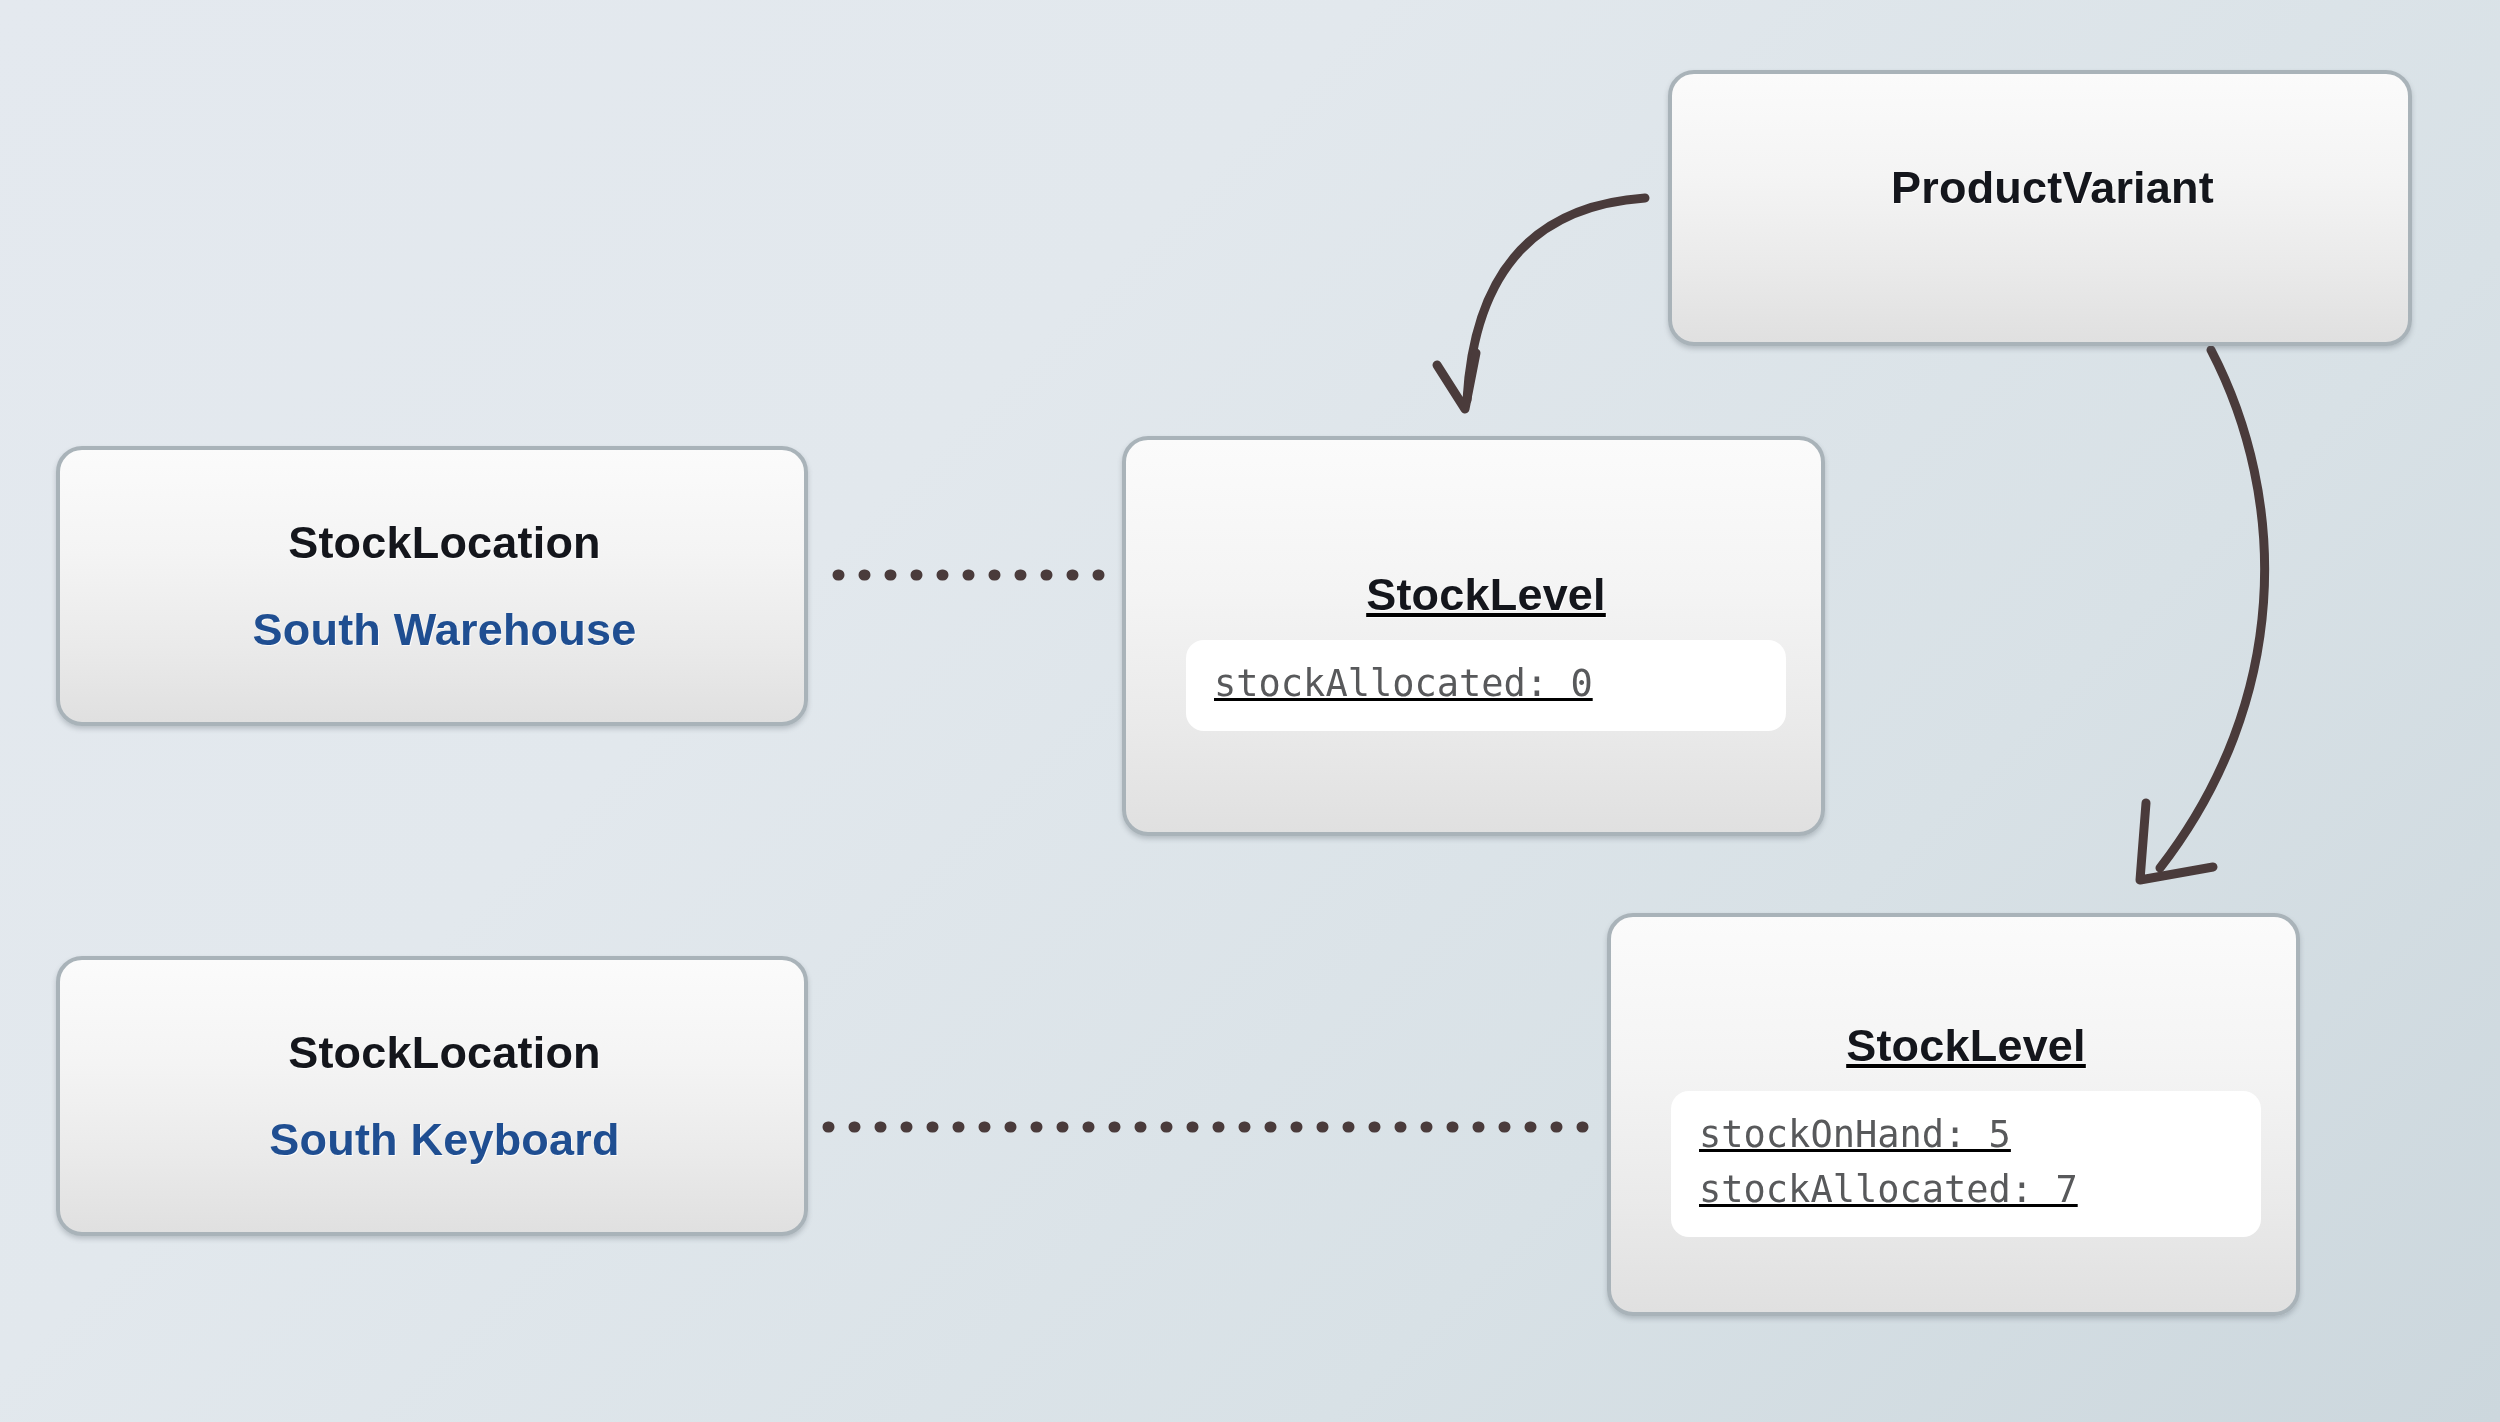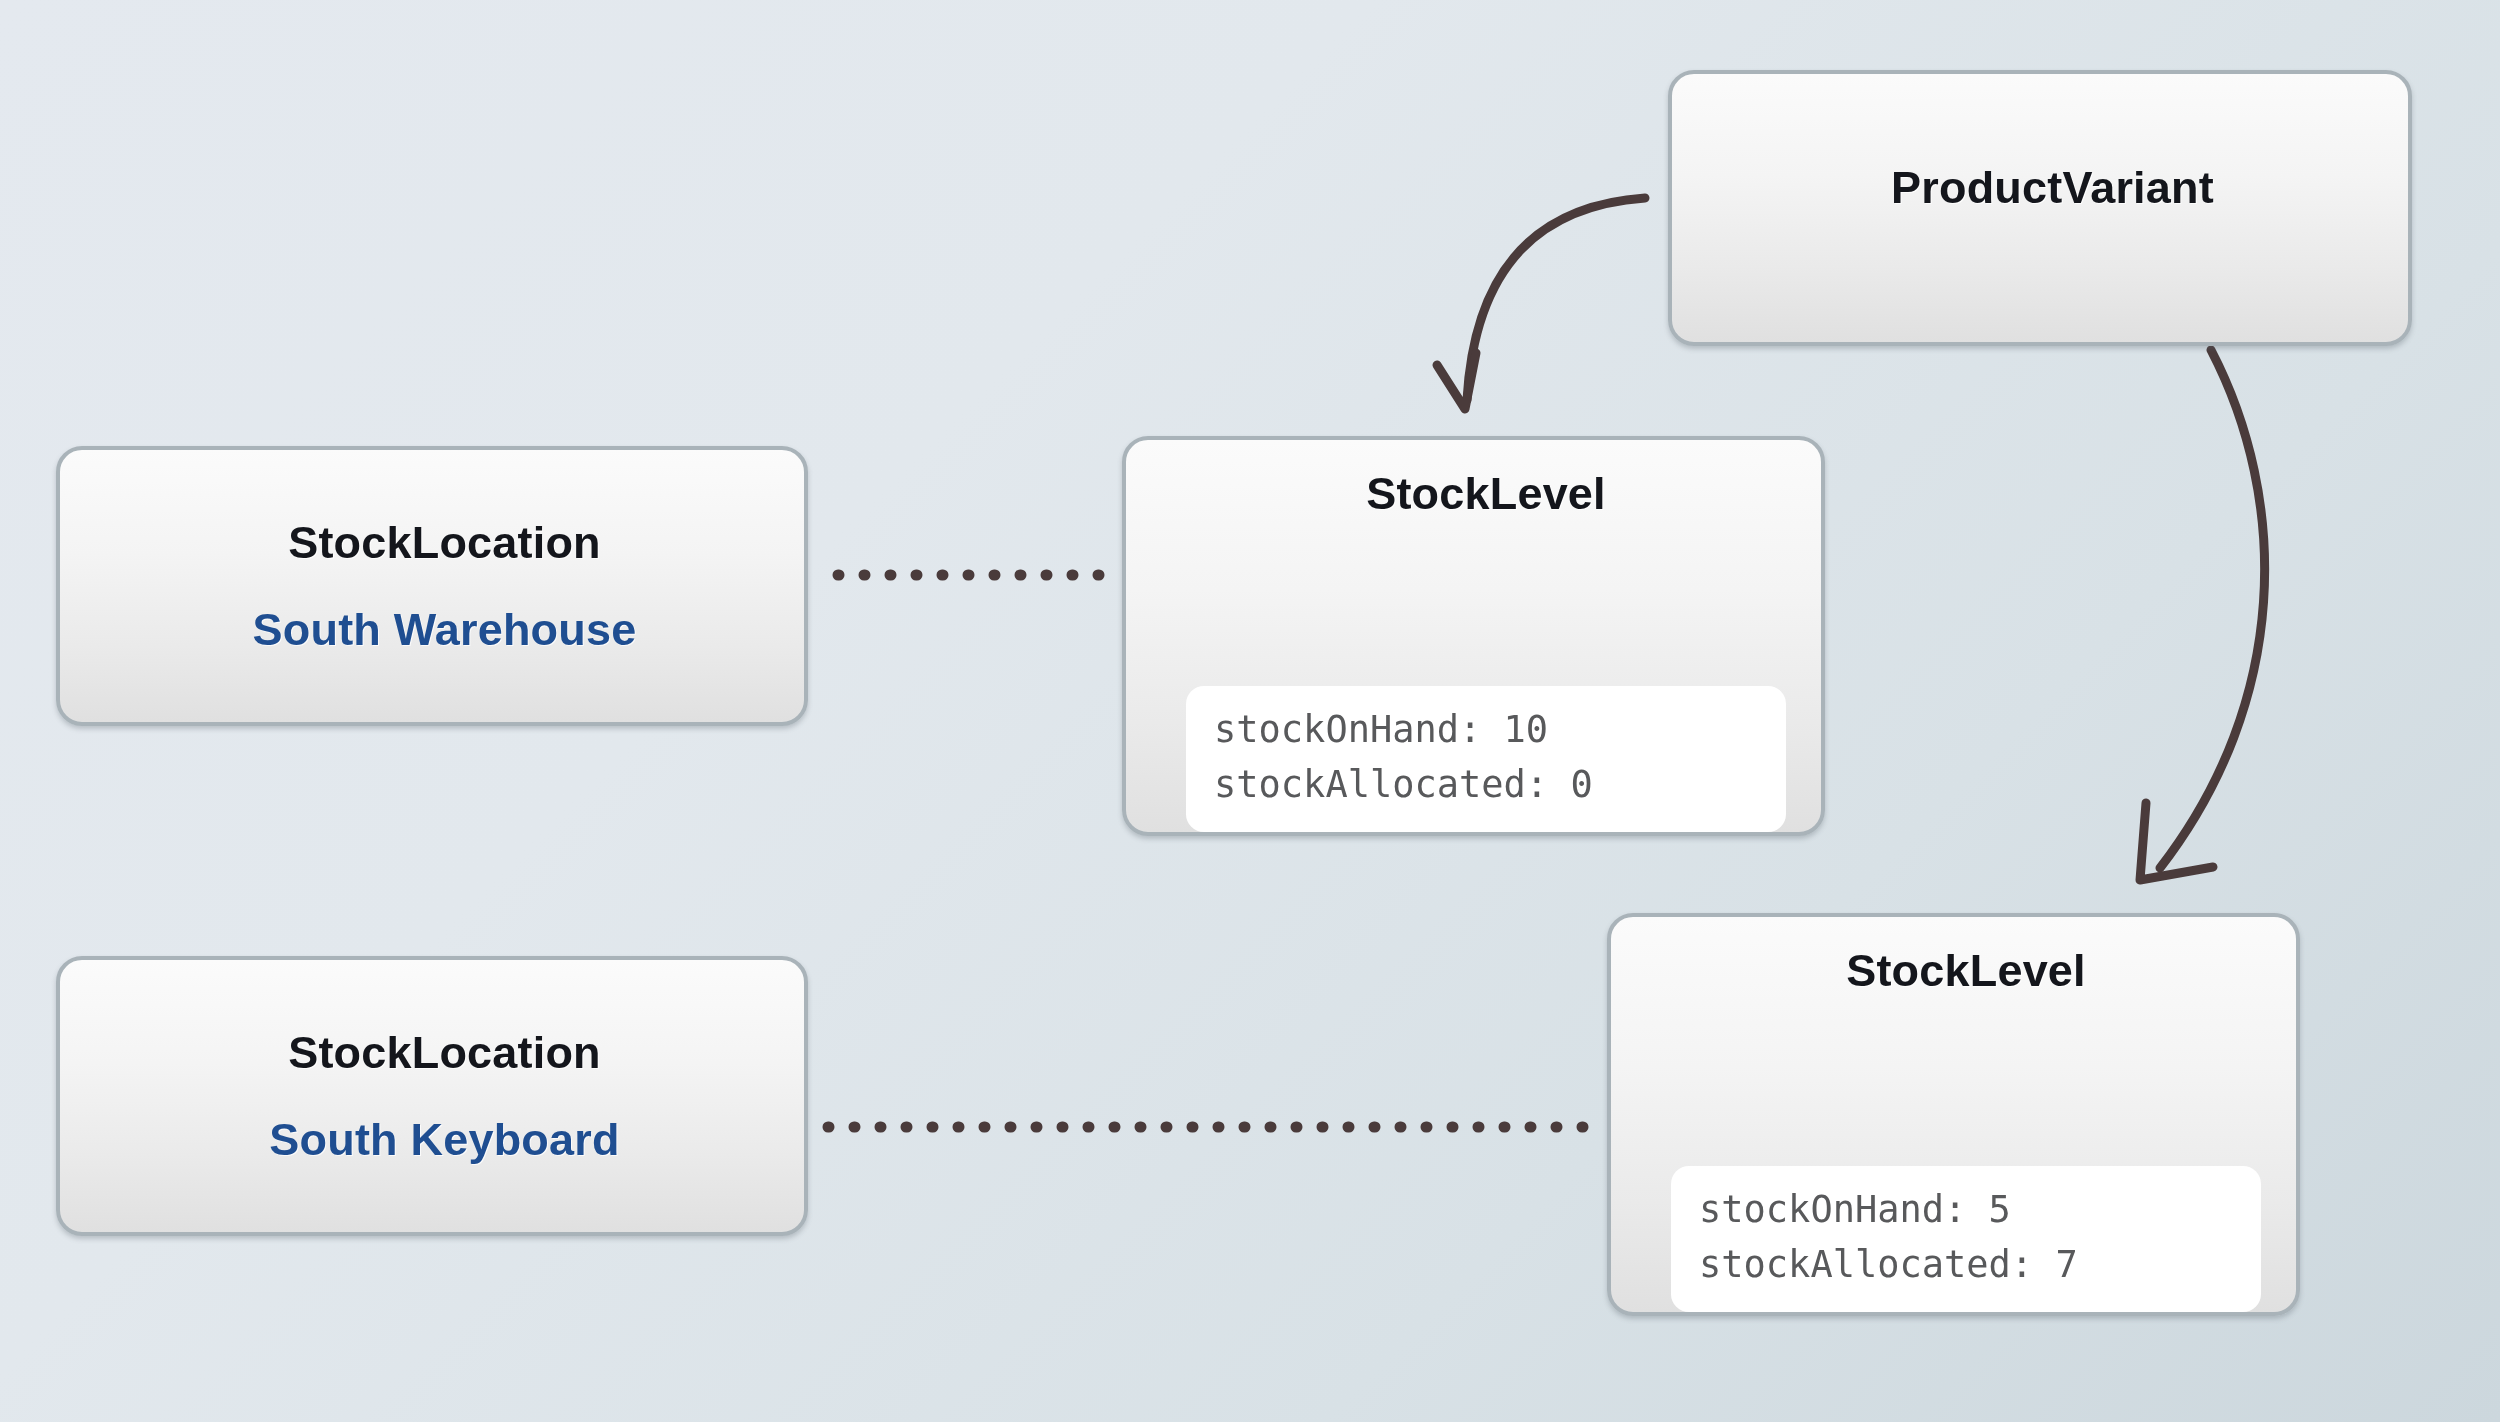--- a/index.html
+++ b/index.html
@@ -63,21 +63,21 @@
     letter-spacing: 0.2px;
     text-shadow: 1px 1px 0 rgba(255,255,255,0.8);
     line-height: 1.05;
     text-align: center;
   }
 
   
   .node.titled .node-title { margin-bottom: 40px; }
 
   
-  .node.with-fields { justify-content: space-between; padding-top: 30px; }
+  .node.with-fields { justify-content: center; padding-top: 30px; text-decoration: underline; }
   .node.with-fields .node-title { margin-bottom: 22px; }
 
   .fields {
     background: #ffffff;
     border-radius: 18px;
     padding: 20px 28px 22px 28px;
     box-sizing: border-box;
     display: flex;
     flex-direction: column;
     gap: 6px;
@@ -136,21 +136,20 @@
   </div>
 
   <div class="node titled" id="node-stocklocation-south">
     <div class="node-title">StockLocation</div>
     <div class="node-subtitle">South Keyboard</div>
   </div>
 
   <div class="node with-fields" id="node-stocklevel-1">
     <div class="node-title">StockLevel</div>
     <div class="fields">
-      <div class="field-line">stockOnHand: 10</div>
       <div class="field-line">stockAllocated: 0</div>
     </div>
   </div>
 
   <div class="node with-fields" id="node-stocklevel-2">
     <div class="node-title">StockLevel</div>
     <div class="fields">
       <div class="field-line">stockOnHand: 5</div>
       <div class="field-line">stockAllocated: 7</div>
     </div>

